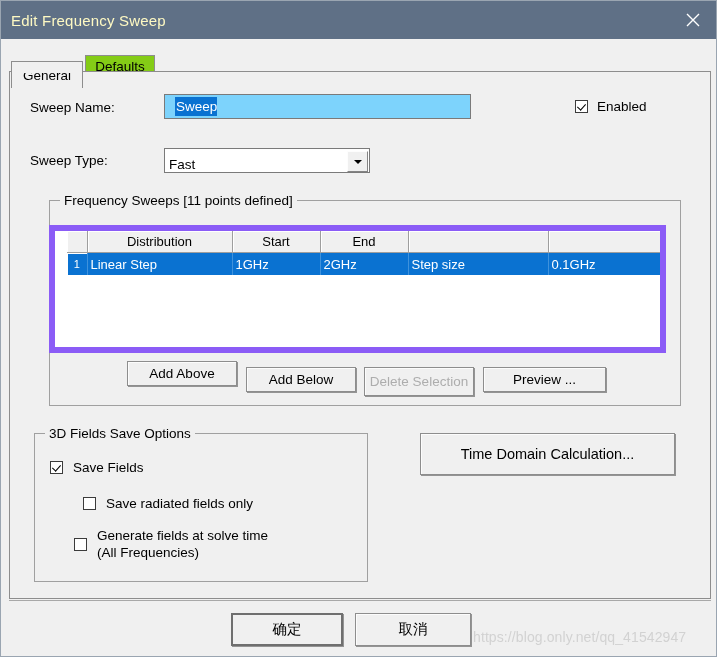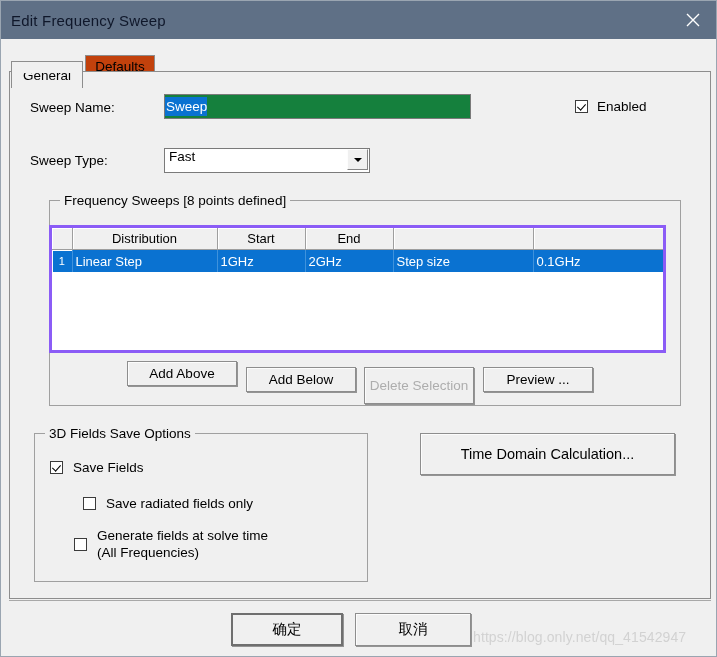--- a/index.html
+++ b/index.html
@@ -32,21 +32,21 @@
   #titlebar {
     position: absolute;
     left: 0; top: 0;
     width: 715px;
     height: 38px;
     background: #5f7086;
     display: flex;
     align-items: center;
   }
   #title-text {
-    color: #0f172a;
+    color: #fef9c3;
     font-size: 15px;
     margin-left: 10px;
     letter-spacing: 0.2px;
     white-space: nowrap;
   }
   #close-btn {
     position: absolute;
     right: 0; top: 0;
     width: 46px;
     height: 38px;
@@ -61,21 +61,21 @@
   #tabstrip {
     position: absolute;
     left: 8px; top: 44px;
     width: 702px;
     height: 26px;
   }
   .tab {
     position: absolute;
     top: 10px;
     height: 22px;
-    background: #c2410c;
+    background: #84cc16;
     border: 1px solid #8d8d8d;
     border-bottom: none;
     display: flex;
     align-items: center;
     justify-content: center;
     font-size: 13.5px;
     box-sizing: border-box;
     cursor: pointer;
   }
   .tab.active {
@@ -116,26 +116,26 @@
     white-space: nowrap;
   }
   #lbl-sweep-name { left: 29px; top: 99px; }
   #lbl-sweep-type { left: 29px; top: 152px; }
 
   #sweep-name-input {
     position: absolute;
     left: 163px; top: 93px;
     width: 307px;
     height: 25px;
-    background: #15803d;
+    background: #7dd3fc;
     border: 1px solid #7a7a7a;
     box-sizing: border-box;
     display: flex;
     align-items: center;
-    padding-left: 0;
+    padding-left: 10px;
     cursor: text;
   }
   #sweep-name-value {
     background: #0a72d1;
     color: #ffffff;
     font-size: 13.5px;
     line-height: 17px;
     padding: 1px 0 1px 1px;
   }
 
@@ -172,21 +172,21 @@
 
   #sweep-type-select {
     position: absolute;
     left: 163px; top: 147px;
     width: 206px;
     height: 25px;
     background: #ffffff;
     border: 1px solid #7a7a7a;
     box-sizing: border-box;
     display: flex;
-    align-items: flex-start;
+    align-items: flex-end;
     cursor: pointer;
   }
   #sweep-type-value {
     padding-left: 4px;
     font-size: 13.5px;
     flex: 1 1 auto;
   }
   #sweep-type-arrow {
     width: 21px;
     height: 21px;
@@ -233,23 +233,24 @@
     width: 334px; height: 149px;
   }
 
   
   #table-wrap {
     position: absolute;
     left: 48px; top: 224px;
     width: 617px;
     height: 128px;
     background: #ffffff;
-    border: 3px solid #8b5cf6;
+    border: 6px solid #8b5cf6;
     box-sizing: border-box;
     overflow: hidden;
+    padding-left: 12px;
   }
   table#sweep-table {
     border-collapse: collapse;
     width: 100%;
     table-layout: fixed;
     font-size: 13px;
   }
   #sweep-table th {
     background: #f0f0f0;
     border-right: 1px solid #9e9e9e;
@@ -305,22 +306,22 @@
     color: #adadad;
     cursor: default;
   }
   .btn.default {
     border: 2px solid #6f6f6f;
     box-shadow: 1px 1px 0 #949494;
   }
 
   #btn-add-above  { left: 126px; top: 360px; width: 110px; height: 25px; }
   #btn-add-below  { left: 245px; top: 366px; width: 110px; height: 25px; }
-  #btn-delete-sel { left: 363px; top: 366px; width: 110px; height: 37px; }
-  #btn-preview    { left: 482px; top: 366px; width: 110px; height: 25px; }
+  #btn-delete-sel { left: 363px; top: 366px; width: 110px; height: 29px; }
+  #btn-preview    { left: 482px; top: 366px; width: 123px; height: 25px; }
   #btn-time-domain{ left: 419px; top: 432px; width: 255px; height: 42px; font-size: 14.5px; }
   #btn-ok         { left: 230px; top: 612px; width: 112px; height: 33px; font-size: 14.5px; }
   #btn-cancel     { left: 354px; top: 612px; width: 116px; height: 33px; font-size: 14.5px; }
 
   
   .cbrow {
     position: absolute;
     display: flex;
     align-items: flex-start;
     cursor: pointer;
@@ -396,21 +397,21 @@
 
   <div class="form-label" id="lbl-sweep-type">Sweep Type:</div>
   <div id="sweep-type-select">
     <span id="sweep-type-value">Fast</span>
     <span id="sweep-type-arrow">
       <span class="caret-down"></span>
     </span>
   </div>
 
   <div class="groupbox" id="grp-freq">
-    <span class="group-title">Frequency Sweeps [8 points defined]</span>
+    <span class="group-title">Frequency Sweeps [11 points defined]</span>
   </div>
 
   <div id="table-wrap">
     <table id="sweep-table">
       <colgroup>
         <col style="width:20px">
         <col style="width:145px">
         <col style="width:88px">
         <col style="width:88px">
         <col style="width:140px">

